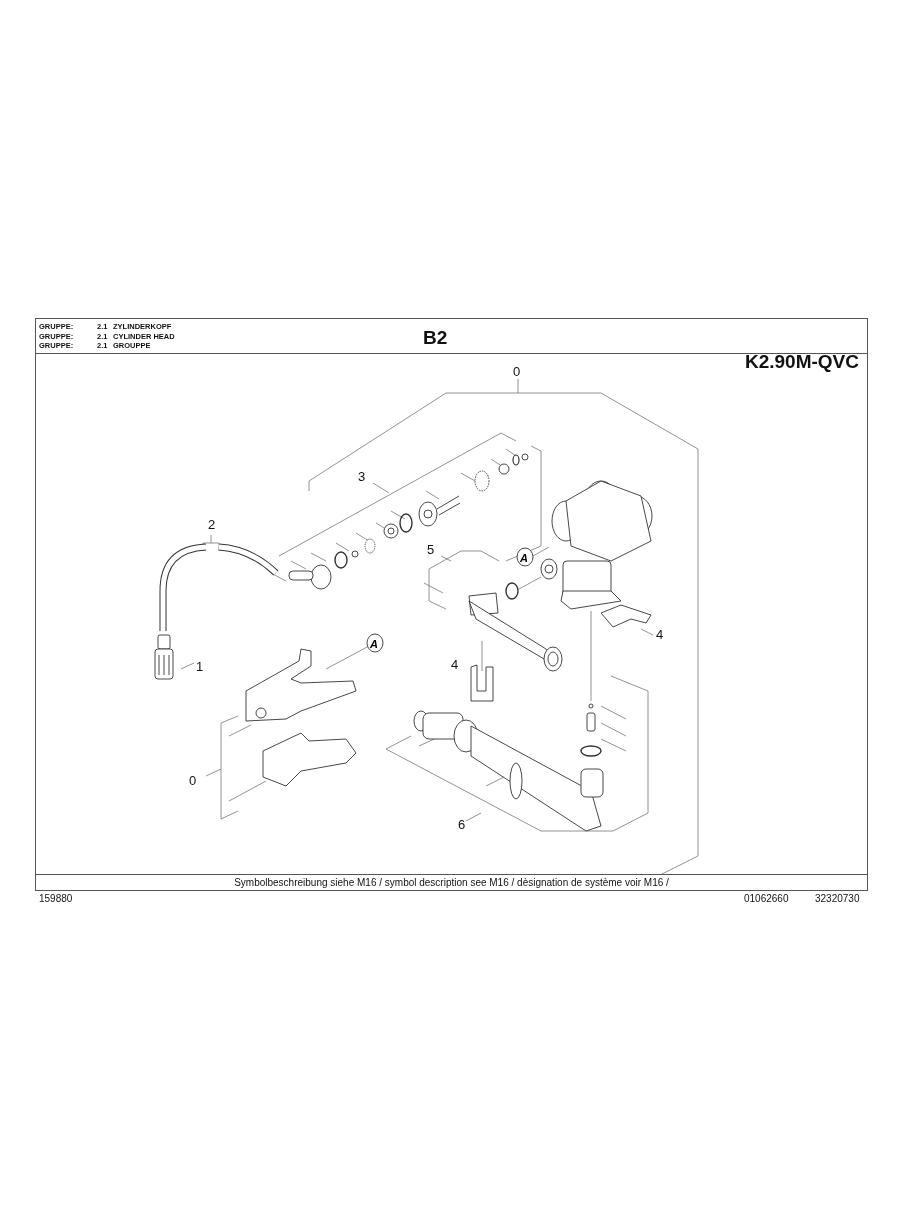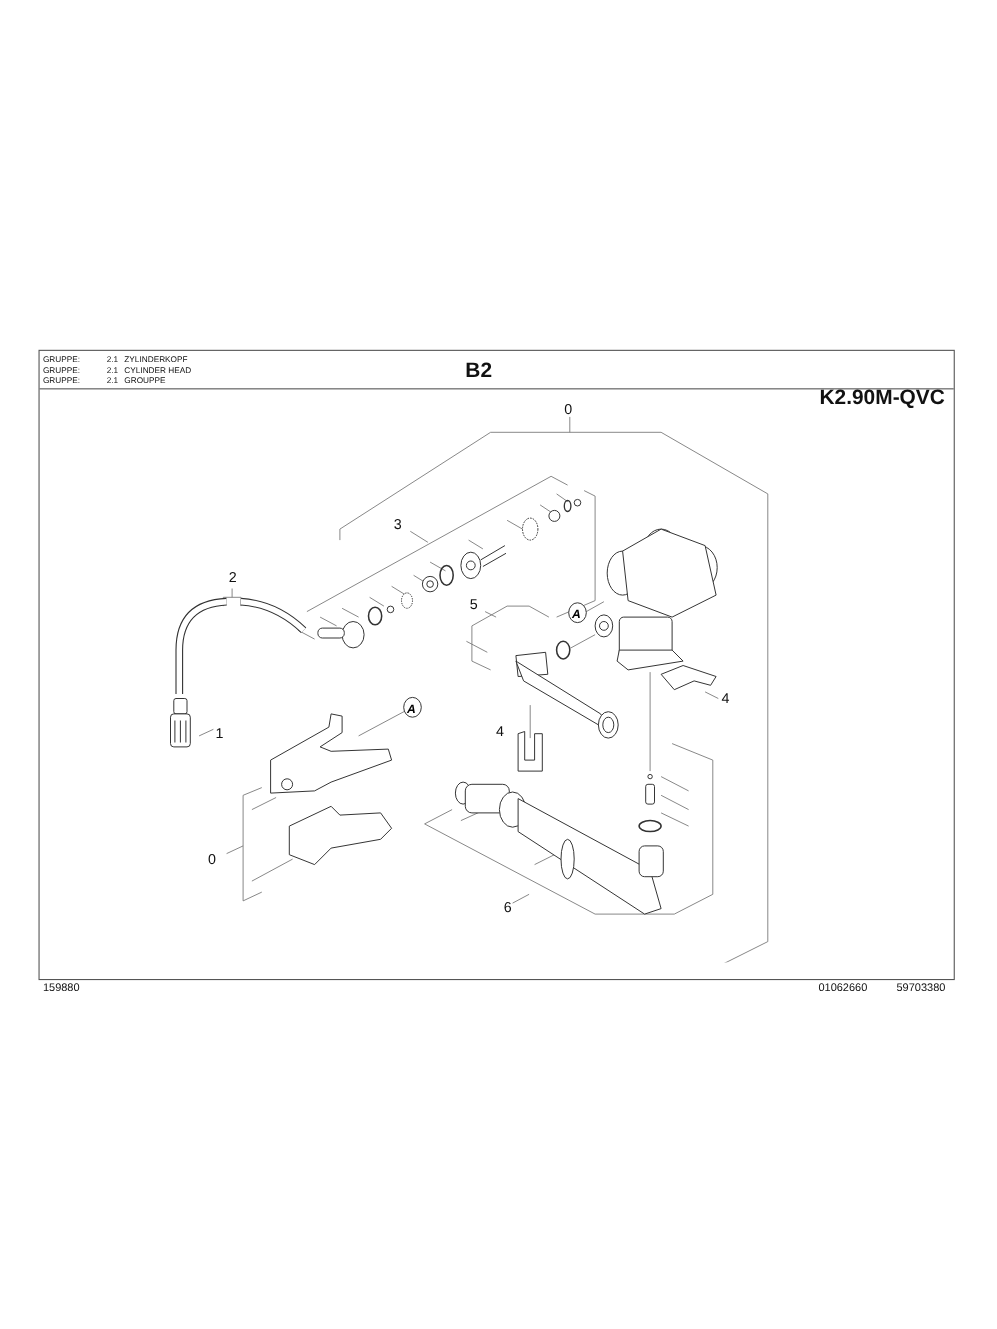--- a/index.html
+++ b/index.html
@@ -2,21 +2,21 @@
 <html><head>
 <meta charset="utf-8">
 <style>
   html, body { margin: 0; padding: 0; background: #ffffff; }
   body { width: 906px; height: 1208px; position: relative; overflow: hidden;
          font-family: "Liberation Sans", sans-serif; color: #111; }
   .frame { position: absolute; left: 35px; top: 318px; width: 833px; height: 573px;
            border: 1px solid #555; box-sizing: border-box; }
   .header { position: absolute; left: 0; top: 0; width: 100%; height: 35px;
             border-bottom: 1px solid #555; box-sizing: border-box; }
-  .group-lines { position: absolute; left: 3px; top: 3px; font-size: 7.5px; font-weight: normal;
+  .group-lines { position: absolute; left: 3px; top: 3px; font-size: 7.5px; font-weight: bold;
                  line-height: 9.5px; }
   .group-line { display: flex; }
   .group-line .k { width: 58px; }
   .group-line .n { width: 16px; }
   .code { position: absolute; left: 387px; top: 8px; font-size: 19px; font-weight: bold; }
   .model { position: absolute; right: 8px; top: 8px; font-size: 19px; font-weight: bold; margin-top: 24px; }
   .drawing { position: absolute; left: 0; top: 35px; width: 831px; height: 521px; }
   .footer { position: absolute; left: 0; bottom: 0; width: 100%; height: 16px;
             border-top: 1px solid #555; box-sizing: border-box; text-align: center;
             font-size: 10px; line-height: 15px; }
@@ -197,17 +197,18 @@
     </g>
 
     <g>
       <ellipse cx="524" cy="556" rx="8" ry="9" fill="#fff" stroke="#333" stroke-width="0.9"></ellipse>
       <text x="519" y="561" font-size="11" font-weight="bold" font-style="italic">A</text>
       <ellipse cx="374" cy="642" rx="8" ry="9" fill="#fff" stroke="#333" stroke-width="0.9"></ellipse>
       <text x="369" y="647" font-size="11" font-weight="bold" font-style="italic">A</text>
     </g>
   </svg>
 
+  <div class="footer">Symbolbeschreibung siehe M16 / symbol description see M16 / dèsignation de système voir M16 /</div>
 </div>
 
 <div class="below left">159880</div>
 <div class="below r1">01062660</div>
-<div class="below r2">59703380</div>
+<div class="below r2">32320730</div>
 
 </body></html>

